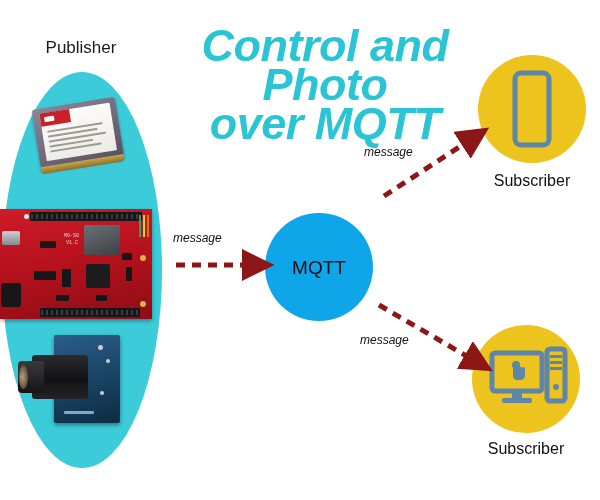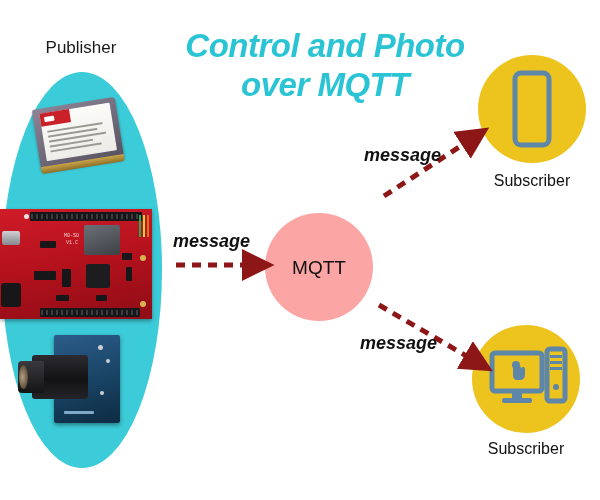--- a/index.html
+++ b/index.html
@@ -22,21 +22,21 @@
   
   .title {
     position: absolute;
     left: 140px;
     top: 26px;
     width: 370px;
     text-align: center;
     font-family: "Liberation Sans", sans-serif;
     font-style: italic;
     font-weight: bold;
-    font-size: 33px;
+    font-size: 45px;
     line-height: 39px;
     letter-spacing: -0.5px;
     color: #2bc4d4;
     white-space: pre-line;
   }
 
   
   .publisher-label {
     position: absolute;
     left: 22px;
@@ -203,21 +203,21 @@
   .cam-dot { position:absolute; background:#c8cfd6; border-radius:50%; }
 
   
   .broker {
     position: absolute;
     left: 265px;
     top: 213px;
     width: 108px;
     height: 108px;
     border-radius: 50%;
-    background: #fca5a5;
+    background: #0ea5e9;
     display: flex;
     flex-direction: column;
     align-items: center;
     justify-content: center;
     line-height: 25px;
   }
   .broker span {
     font-size: 19px;
     color: #111111;
   }
@@ -239,22 +239,22 @@
     font-size: 16px;
     color: #111111;
   }
   .sub-label-top { left: 462px; top: 172px; }
   .sub-label-bot { left: 456px; top: 440px; }
 
   
   .msg {
     position: absolute;
     font-style: italic;
-    font-weight: bold;
-    font-size: 18px;
+    font-weight: normal;
+    font-size: 12px;
     color: #111111;
     white-space: nowrap;
   }
   .msg-1 { left: 173px; top: 231px; }
   .msg-2 { left: 364px; top: 145px; }
   .msg-3 { left: 360px; top: 333px; }
 
   svg.arrows, svg.icon {
     position: absolute;
     left: 0; top: 0;

